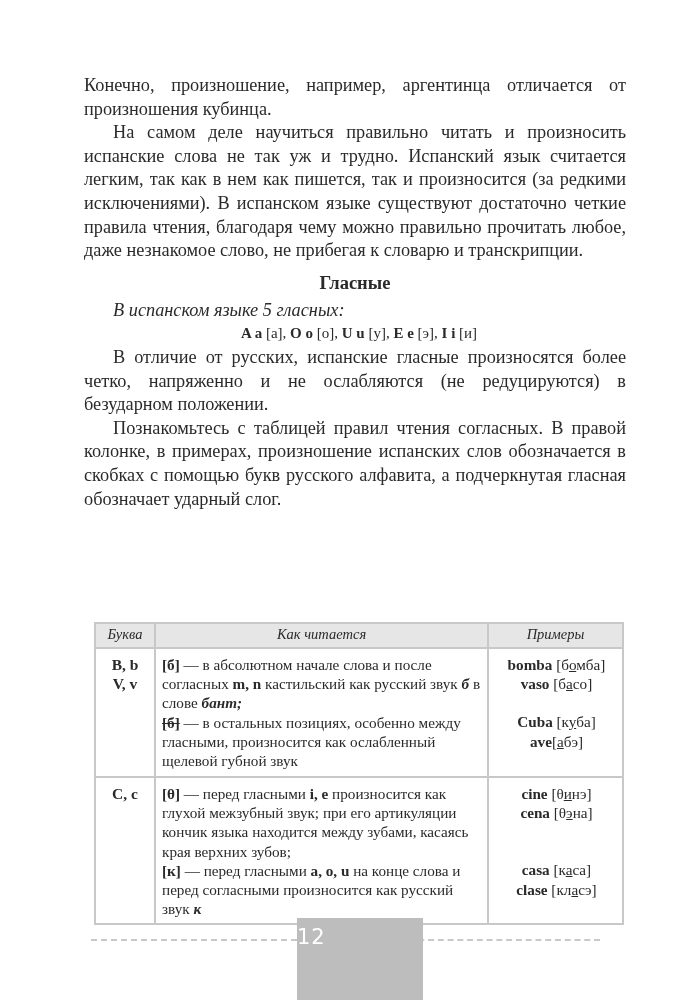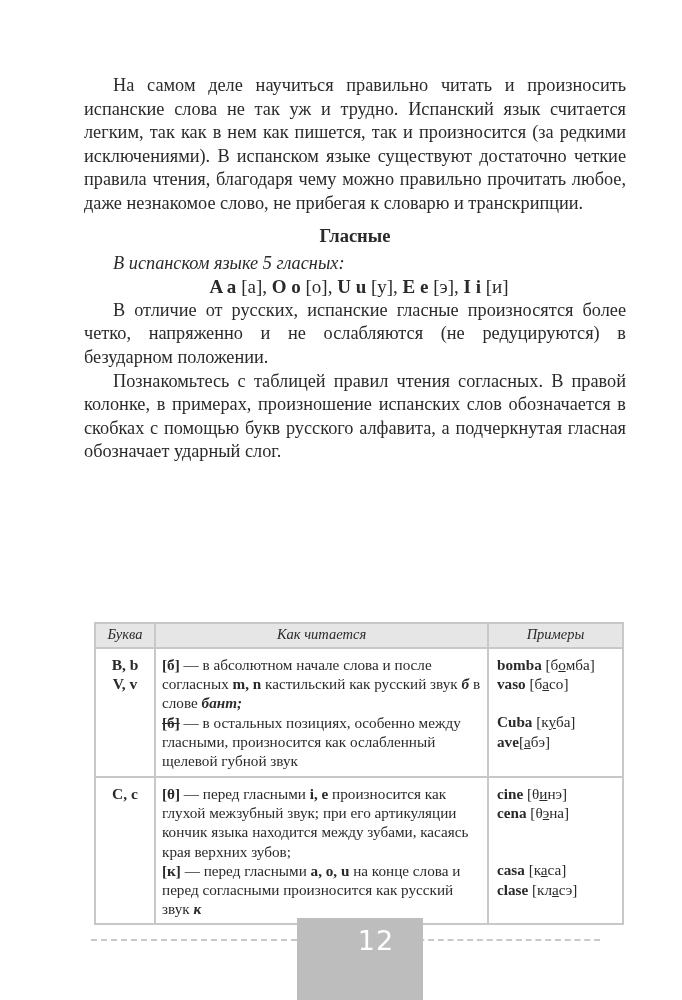--- a/index.html
+++ b/index.html
@@ -14,68 +14,69 @@
     text-align: justify; text-align-last: left;
   }
   .indent { text-indent: 29px; }
   .nojust { text-align: left; font-style: italic; }
   .heading {
     font-weight: bold; font-size: 18.5px; text-align: center;
     line-height: 24px; margin: 0;
   }
   .h1 { margin-top: 8px; margin-bottom: 4px; }
   .h2 { margin-top: 12px; margin-bottom: 4px; }
-  .vowels { text-align: center; font-size: 19px; line-height: 23.6px; margin: 0; padding-left: 8px; }
+  .vowels { text-align: center; font-size: 15px; line-height: 23.6px; margin: 0; padding-left: 8px; }
   .vowels b { font-weight: bold; }
   .bi { font-weight: bold; font-style: italic; }
 
   table.rules {
     position: absolute; left: 94px; top: 622px; width: 530px;
     border-collapse: collapse;
     font-size: 15.2px; line-height: 19.2px; color: #2a2a2a;
   }
   table.rules th, table.rules td { border: 2px solid #c8c8c8; vertical-align: top; }
   table.rules thead th {
     background: #e6e6e6; font-weight: normal; font-style: italic;
     font-size: 14.5px; height: 22px; padding: 1px 4px 0 4px; text-align: center;
   }
   .col-letter { width: 60px; }
   .col-read { width: 333px; }
   td.letter { text-align: center; font-weight: bold; padding: 6px 4px 20px 4px; font-size: 15.5px; line-height: 19px; }
   td.read { padding: 6px 6px 4px 6px; }
-  td.ex { padding: 6px 6px 20px 8px; }
+  td.ex { padding: 6px 6px 20px 8px; text-align: center; }
   .row1 td { height: 101px; }
   .row2 td { height: 119px; }
   .strike { text-decoration: line-through; font-weight: bold; }
   .ex-line { display: block; white-space: nowrap; }
   .ex-word { font-weight: bold; }
   .u { text-decoration: underline; }
   .gap { display: block; height: 19px; }
   .gap2 { display: block; height: 38px; }
 
   .footer-dash {
     position: absolute; top: 939px; height: 0;
     border-top: 2px dashed #c9c9c9;
   }
   .footer-dash.left { left: 91px; width: 206px; }
   .footer-dash.right { left: 389px; width: 211px; }
   .page-num-box {
     position: absolute; left: 297px; top: 918px; width: 126px; height: 82px;
     background: #bdbdbe;
   }
   .page-num {
-    position: absolute; left: 0; top: 7px; width: 100%; text-align: center;
+    position: absolute; left: 0; top: 7px; width: 100%; 
     color: #ffffff; font-family: "DejaVu Sans", "Liberation Sans", sans-serif;
-    font-size: 27px; letter-spacing: 1px; margin-left: 16px;
+    font-size: 21px; letter-spacing: 1px;
   }
 </style>
 </head>
 <body>
 
 <div class="page">
+  <p class="p">Конечно, произношение, например, аргентинца отличается от произношения кубинца.</p>
   <p class="p indent">На самом деле научиться правильно читать и произносить испанские слова не так уж и трудно. Испанский язык считается легким, так как в нем как пишется, так и произносится (за редкими исключениями). В испанском языке существуют достаточно четкие правила чтения, благодаря чему можно правильно прочитать любое, даже незнакомое слово, не прибегая к словарю и транскрипции.</p>
 
   <h2 class="heading h1">Гласные</h2>
   <p class="p indent nojust">В испанском языке 5 гласных:</p>
   <p class="vowels">
     <b>A a</b> <span>[а]</span>,
     <b>O o</b> <span>[о]</span>,
     <b>U u</b> <span>[у]</span>,
     <b>E e</b> <span>[э]</span>,
     <b>I i</b> <span>[и]</span>

